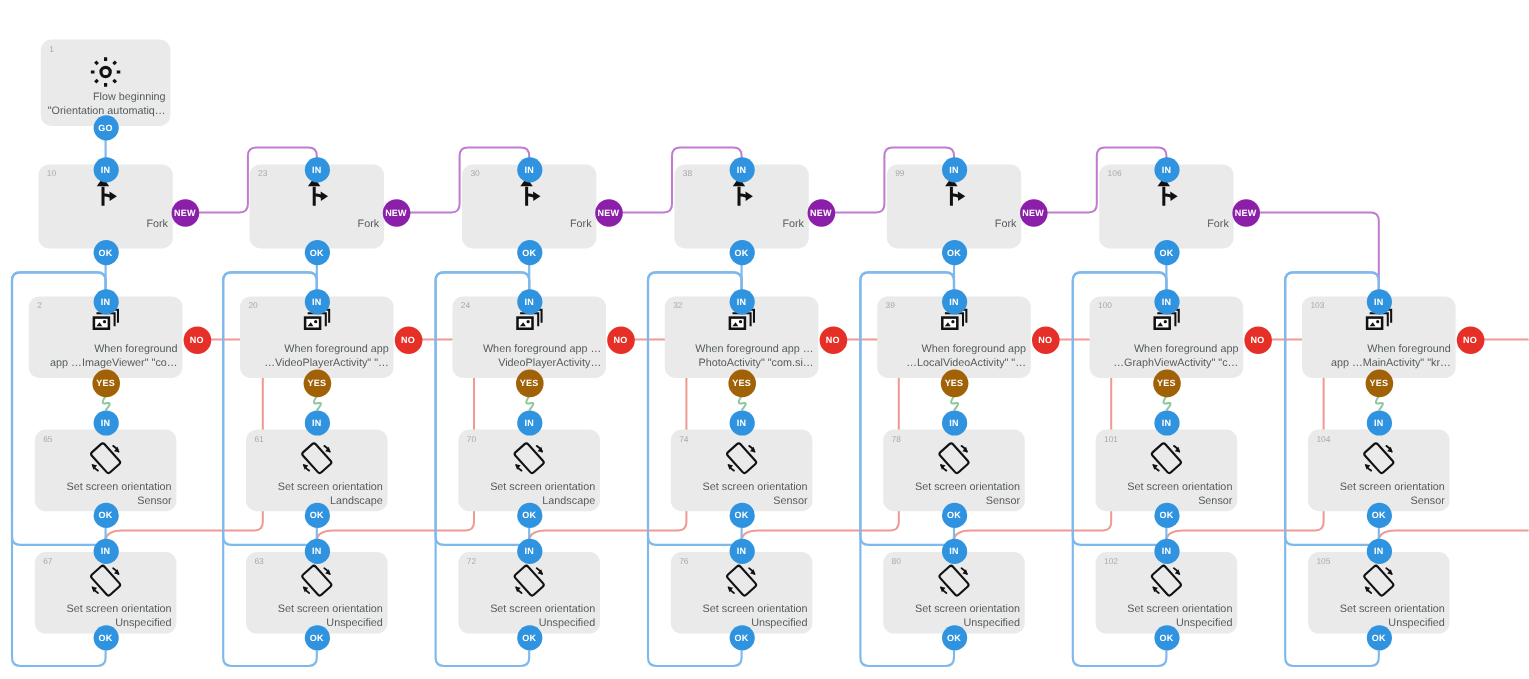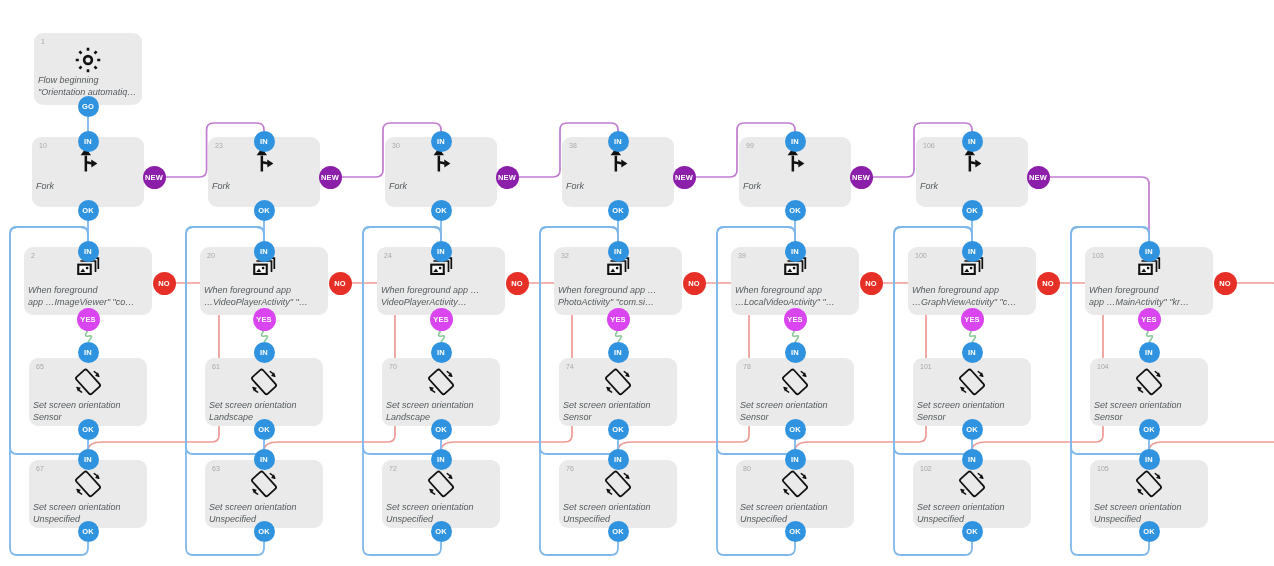--- a/index.html
+++ b/index.html
@@ -3,26 +3,26 @@
 <meta charset="utf-8">
 <style>
   html,body{margin:0;padding:0;background:#ffffff;}
   body{font-family:"Liberation Sans","DejaVu Sans",sans-serif;}
   #canvas{position:relative;width:1274px;height:566px;overflow:hidden;background:#fff;}
   #edges{position:absolute;left:0;top:0;width:1274px;height:566px;}
 
   .node{position:absolute;background:#eaeaea;border-radius:9px;box-sizing:border-box;}
   .node .idx{position:absolute;left:7px;top:4px;font-size:7px;color:#a8a8a8;line-height:9px;}
   .node .glyph{position:absolute;left:0;right:0;display:flex;align-items:center;justify-content:center;}
-  .node .caption{position:absolute;left:4px;right:4px;text-align:left;font-size:9px;color:#555b5e;line-height:11.5px;font-style:italic;}
+  .node .caption{position:absolute;left:4px;right:4px;text-align:right;font-size:9px;color:#555b5e;line-height:11.5px;}
 
   .port{position:absolute;border-radius:50%;display:flex;align-items:center;justify-content:center;
         color:#fff;font-size:7.5px;font-weight:bold;letter-spacing:.2px;}
   .port.in,.port.ok,.port.go{background:#2f93e0;width:21px;height:21px;margin-left:-10.5px;}
-  .port.yes{background:#d946ef;width:23px;height:23px;margin-left:-11.5px;}
+  .port.yes{background:#a16207;width:23px;height:23px;margin-left:-11.5px;}
   .port.no{background:#e63027;width:23px;height:23px;margin-left:-11.5px;}
   .port.new{background:#8b1fa9;width:23px;height:23px;margin-left:-11.5px;}
 
   svg.icon{display:block;}
 </style>
 </head>
 <body>
 
 <div id="canvas">
   <svg id="edges" viewBox="0 0 1274 566" xmlns="http://www.w3.org/2000/svg">

